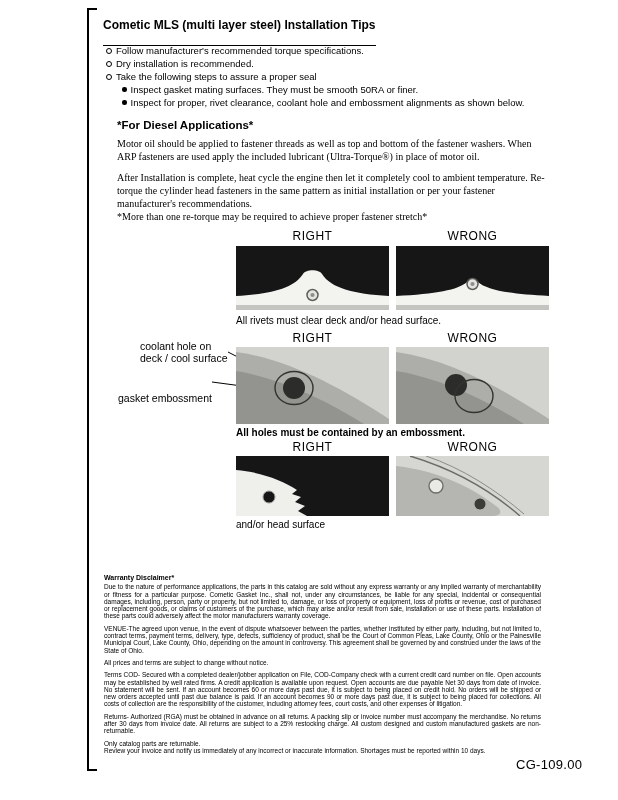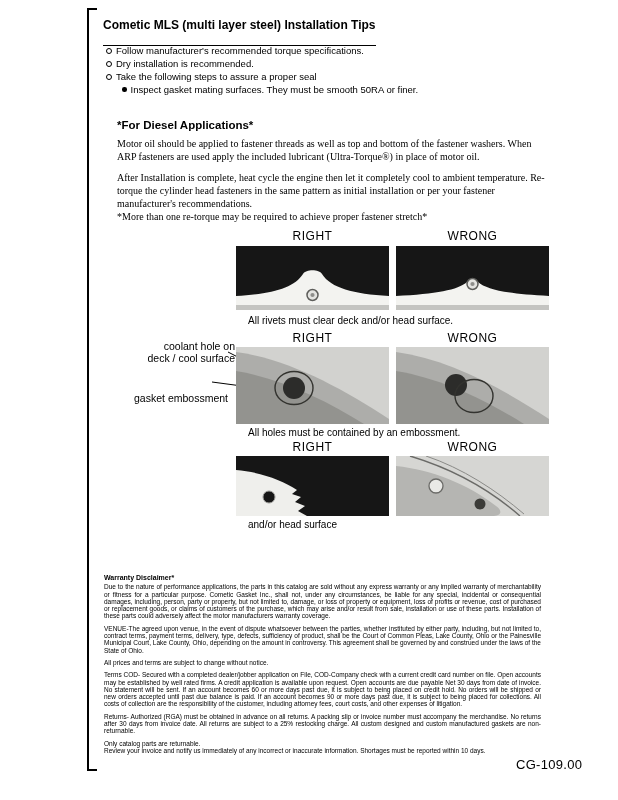--- a/index.html
+++ b/index.html
@@ -34,26 +34,26 @@
   .col-l{left:236px;}
   .col-r{left:396px;}
   .row1-lab{top:229px;}
   .row2-lab{top:331px;}
   .row3-lab{top:440px;}
   .panel{width:153px;}
   .panel svg{display:block;width:100%;height:100%;}
   .row1-img{top:246px;height:64px;}
   .row2-img{top:347px;height:77px;}
   .row3-img{top:456px;height:60px;}
-  .caption{left:248px;font-size:10px;line-height:12px;}
+  .caption{left:236px;font-size:10px;line-height:12px;}
   .cap1{top:315px;}
-  .cap2{top:427px;}
+  .cap2{top:427px;font-weight:bold;}
   .cap3{top:519px;}
 
-  .callout{font-size:10.5px;line-height:11.5px;text-align:right;}
+  .callout{font-size:10.5px;line-height:11.5px;}
   .co1{left:140px;top:341px;width:95px;}
   .co2{left:118px;top:376px;width:110px;margin-top:17px;}
 
   .legal{left:104px;top:574px;width:437px;font-size:6.5px;line-height:7.3px;}
   .legal-h{font-weight:bold;font-size:7px;margin:0 0 2px 0;}
   .legal p{margin:0 0 5px 0;text-align:justify;}
   .legal .tight{margin:0;}
   .footer-code{left:516px;top:757px;font-size:13px;letter-spacing:.3px;}
 </style>
 </head>
@@ -74,20 +74,24 @@
     <span class="dot-open"></span>
     <span>Dry installation is recommended.</span>
   </div>
   <div class="bline">
     <span class="dot-open"></span>
     <span>Take the following steps to assure a proper seal</span>
   </div>
   <div class="bline sub">
     <span class="dot-fill"></span>
     <span>Inspect gasket mating surfaces.  They must be smooth 50RA or finer.</span>
+  </div>
+  <div class="bline sub">
+    <span class="dot-fill"></span>
+    <span>Inspect for proper, rivet clearance, coolant hole and embossment alignments as shown below.</span>
   </div>
 </div>
 
 <div class="abs diesel-h">*For Diesel Applications*</div>
 <div class="abs para p1">Motor oil should be applied to fastener threads as well as top and bottom of the fastener washers. When ARP fasteners are used apply the included lubricant (Ultra-Torque®) in place of motor oil.</div>
 <div class="abs para p2">After Installation is complete, heat cycle the engine then let it completely cool to ambient temperature. Re-torque the cylinder head fasteners in the same pattern as initial installation or per your fastener manufacturer's recommendations.</div>
 <div class="abs para p3">*More than one re-torque may be required to achieve proper fastener stretch*</div>
 
 <div class="abs figlabel col-l row1-lab">RIGHT</div>
 <div class="abs figlabel col-r row1-lab">WRONG</div>

